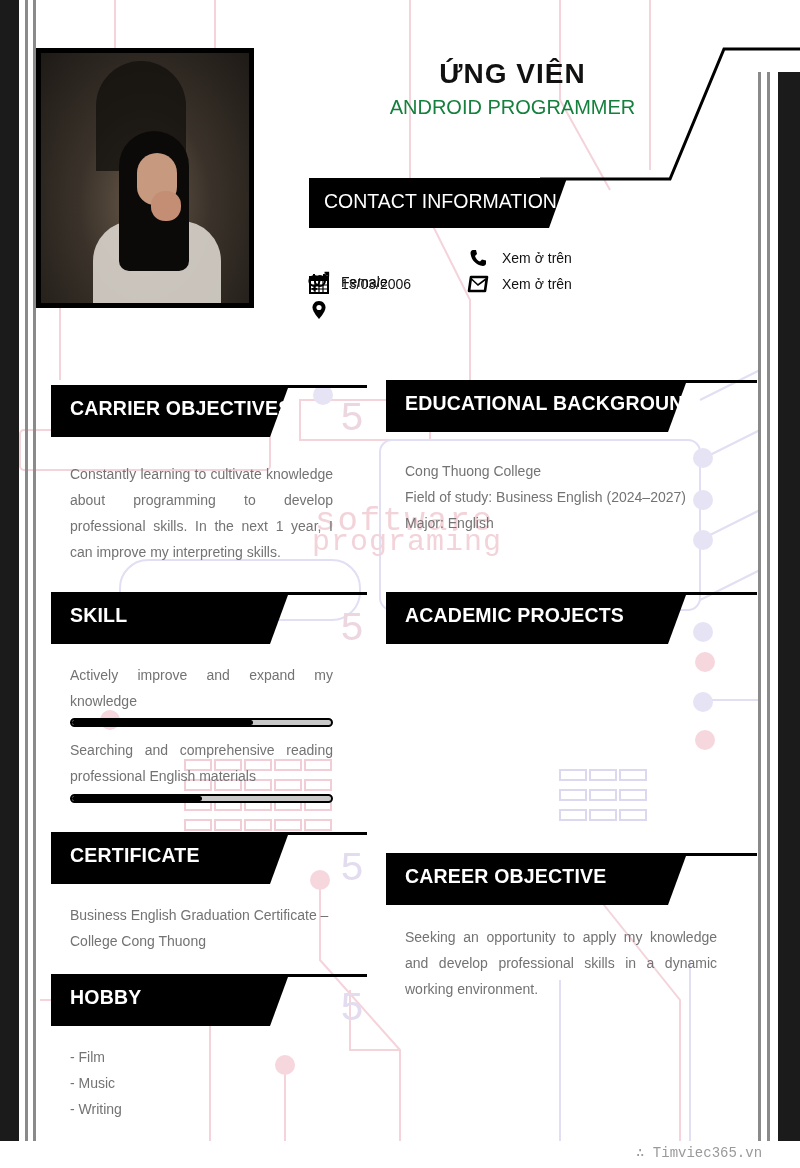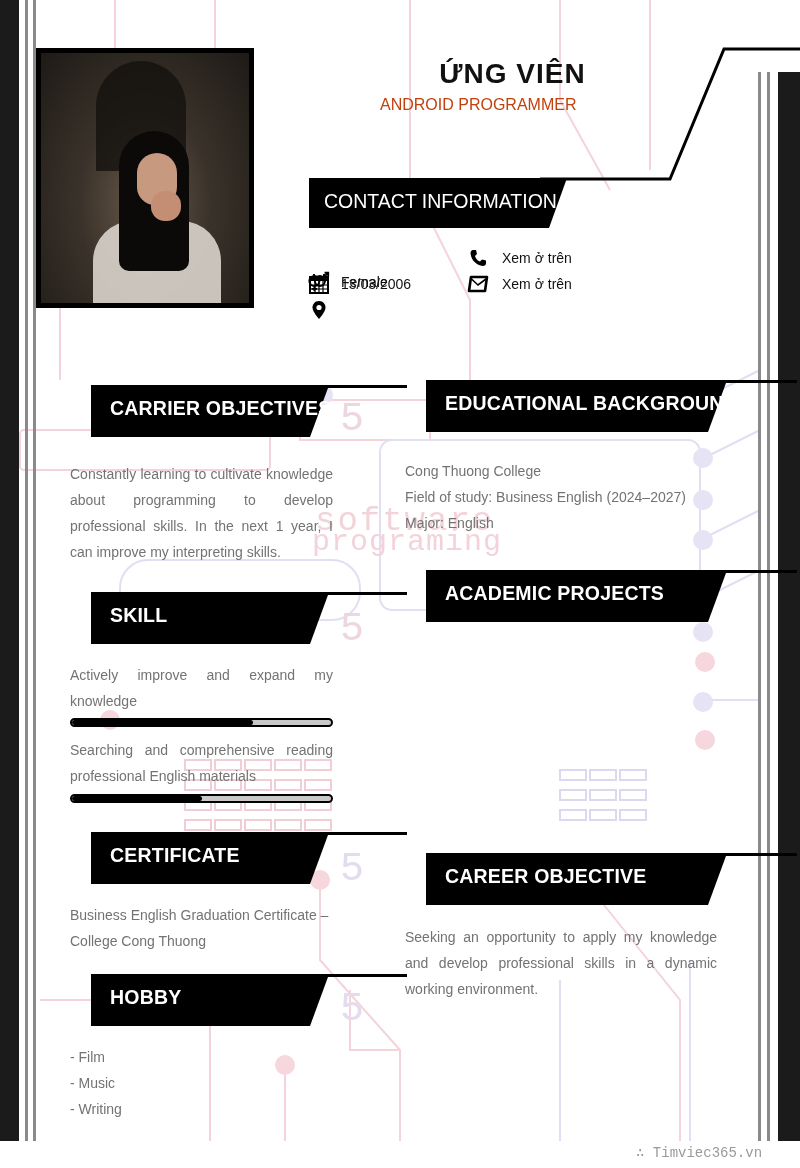--- a/index.html
+++ b/index.html
@@ -24,27 +24,27 @@
   .photo { width: 100%; height: 100%; position: relative; overflow: hidden;
            background: radial-gradient(ellipse at 50% 60%, #6a5a4a 0%, #3a322a 45%, #1e1a16 100%); }
   .photo .arch { position: absolute; left: 55px; top: 8px; width: 90px; height: 110px; border-radius: 45px 45px 0 0; background: #14110e; opacity: .8; }
   .photo .hair { position: absolute; left: 78px; top: 78px; width: 70px; height: 140px; border-radius: 35px 35px 10px 10px; background: #0c0a09; }
   .photo .face { position: absolute; left: 96px; top: 100px; width: 40px; height: 52px; border-radius: 20px 20px 18px 18px; background: #c79a80; }
   .photo .shirt { position: absolute; left: 52px; top: 168px; width: 128px; height: 82px; border-radius: 40px 40px 0 0; background: #d9d4cc; opacity: .9; }
   .photo .hand { position: absolute; left: 110px; top: 138px; width: 30px; height: 30px; border-radius: 14px; background: #c48e74; }
 
   
   .name { position: absolute; left: 380px; top: 58px; width: 265px; text-align: center; font-size: 28px; font-weight: bold; letter-spacing: 1px; color: #111; }
-  .job-title { position: absolute; left: 380px; top: 96px; width: 265px; font-size: 16px; color: #c2410c; }
+  .job-title { position: absolute; left: 380px; top: 96px; width: 265px; text-align: center; font-size: 20px; color: #15803d; }
 
   
   .header-deco { position: absolute; left: 540px; top: 46px; width: 260px; height: 136px; }
 
   
-  .sec-head { position: absolute; height: 36px; margin-left: 40px; }
+  .sec-head { position: absolute; height: 36px; }
   .sec-head .topline { position: absolute; left: 0; top: 0; height: 3px; background: #000; }
   .sec-head .block { position: absolute; left: 0; top: 3px; height: 49px; background: #000;
                      clip-path: polygon(0 0, 100% 0, calc(100% - 18px) 100%, 0 100%); }
   .sec-head .title { position: absolute; left: 19px; top: 12px; font-size: 19.5px; font-weight: bold; color: #fff; white-space: nowrap; letter-spacing: .2px; }
 
   .contact-head { position: absolute; left: 309px; top: 178px; width: 258px; height: 50px; background: #000;
                   clip-path: polygon(0 0, 100% 0, calc(100% - 18px) 100%, 0 100%); }
   .contact-head .title { position: absolute; left: 15px; top: 12px; font-size: 19.5px; font-weight: normal; color: #fff; white-space: nowrap; }
 
   
@@ -269,21 +269,21 @@
     <div class="topline" style="width:371px;"></div>
     <div class="block" style="width:300px;"></div>
     <span class="title">EDUCATIONAL BACKGROUND</span>
   </div>
   <div class="txt" style="left:405px; top:458px; width:312px;">
     <p>Cong Thuong College</p>
     <p>Field of study: Business English (2024–2027)</p>
     <p>Major: English</p>
   </div>
 
-  <div class="sec-head" style="left:386px; top:570px; width:371px;text-align:center;">
+  <div class="sec-head" style="left:386px; top:592px; width:371px;text-align:center;">
     <div class="topline" style="width:371px;"></div>
     <div class="block" style="width:300px;"></div>
     <span class="title">ACADEMIC PROJECTS</span>
   </div>
 
   <div class="sec-head" style="left:386px; top:853px; width:371px;">
     <div class="topline" style="width:371px;"></div>
     <div class="block" style="width:300px;"></div>
     <span class="title">CAREER OBJECTIVE</span>
   </div>

